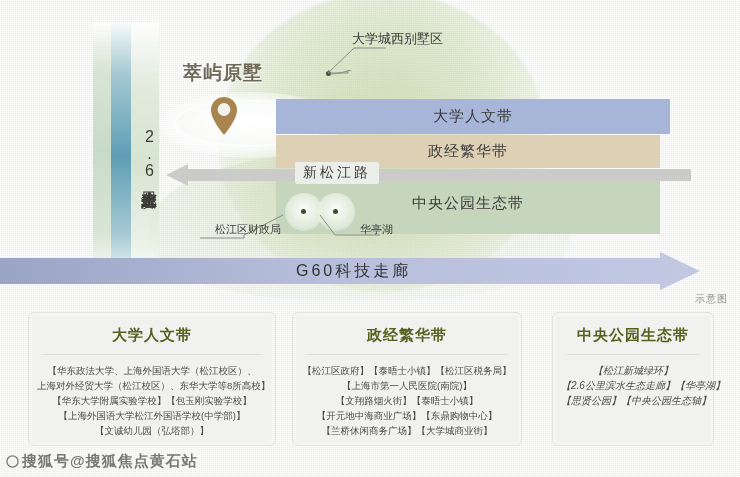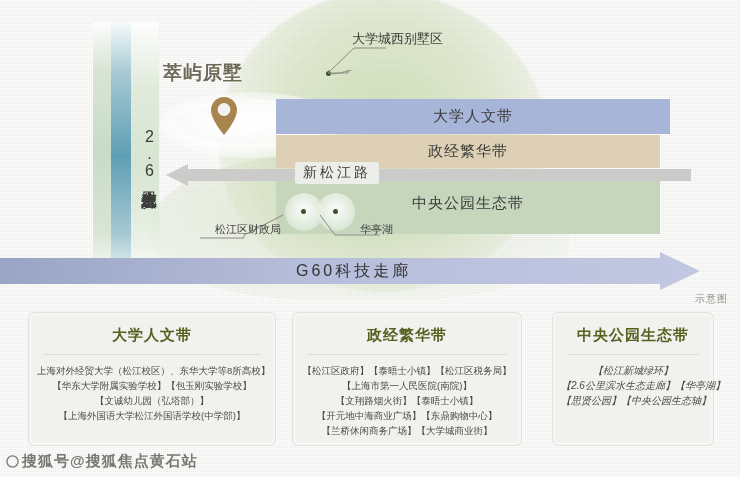--- a/index.html
+++ b/index.html
@@ -49,21 +49,21 @@
   .glow{
     position:absolute;left:160px;top:92px;width:182px;height:66px;border-radius:50%;
     background:radial-gradient(ellipse at 50% 50%, rgba(255,255,255,.98) 0%, rgba(255,255,255,.85) 45%, rgba(255,255,255,.30) 75%, rgba(255,255,255,0) 100%);
   }
   .glow2{
     position:absolute;left:175px;top:100px;width:150px;height:44px;border-radius:50%;
     border:1px solid rgba(255,255,255,.9);
     background:radial-gradient(ellipse at 50% 45%, rgba(255,255,255,.9) 0%, rgba(246,248,244,.55) 70%, rgba(246,248,244,0) 100%);
   }
   #projname{
-    position:absolute;left:163px;top:60px;width:120px;
+    position:absolute;left:163px;top:60px;width:120px;text-align:center;
     font-size:19px;font-weight:bold;color:#6d6a58;letter-spacing:1px;
     text-shadow:0 1px 0 rgba(255,255,255,.9);
   }
   .pin{position:absolute;left:208px;top:95px;width:32px;height:42px;}
 
   
   .band{position:absolute;display:flex;align-items:center;justify-content:center;
          font-size:15px;color:#3c3c3a;letter-spacing:1px;}
   #band-univ{left:276px;top:99px;width:394px;height:35px;background:#a7b5d8;}
   #band-econ{left:276px;top:135px;width:384px;height:33px;background:#ddd0b5;}
@@ -193,24 +193,25 @@
 
     <div id="schematic">示意图</div>
   </div>
 
   <div id="cards">
 
     <div class="card" id="card1">
       <div class="card-title">大学人文带</div>
       <div class="card-rule"></div>
       <div class="card-body">
+        <div>【华东政法大学、上海外国语大学（松江校区）、</div>
         <div>上海对外经贸大学（松江校区）、东华大学等8所高校】</div>
         <div>【华东大学附属实验学校】【包玉刚实验学校】</div>
+        <div>【上海外国语大学松江外国语学校(中学部)】</div>
         <div>【文诚幼儿园（弘塔部）】</div>
-        <div>【上海外国语大学松江外国语学校(中学部)】</div>
       </div>
     </div>
 
     <div class="card" id="card2">
       <div class="card-title">政经繁华带</div>
       <div class="card-rule"></div>
       <div class="card-body">
         <div>【松江区政府】【泰晤士小镇】【松江区税务局】</div>
         <div>【上海市第一人民医院(南院)】</div>
         <div>【文翔路烟火街】【泰晤士小镇】</div>

